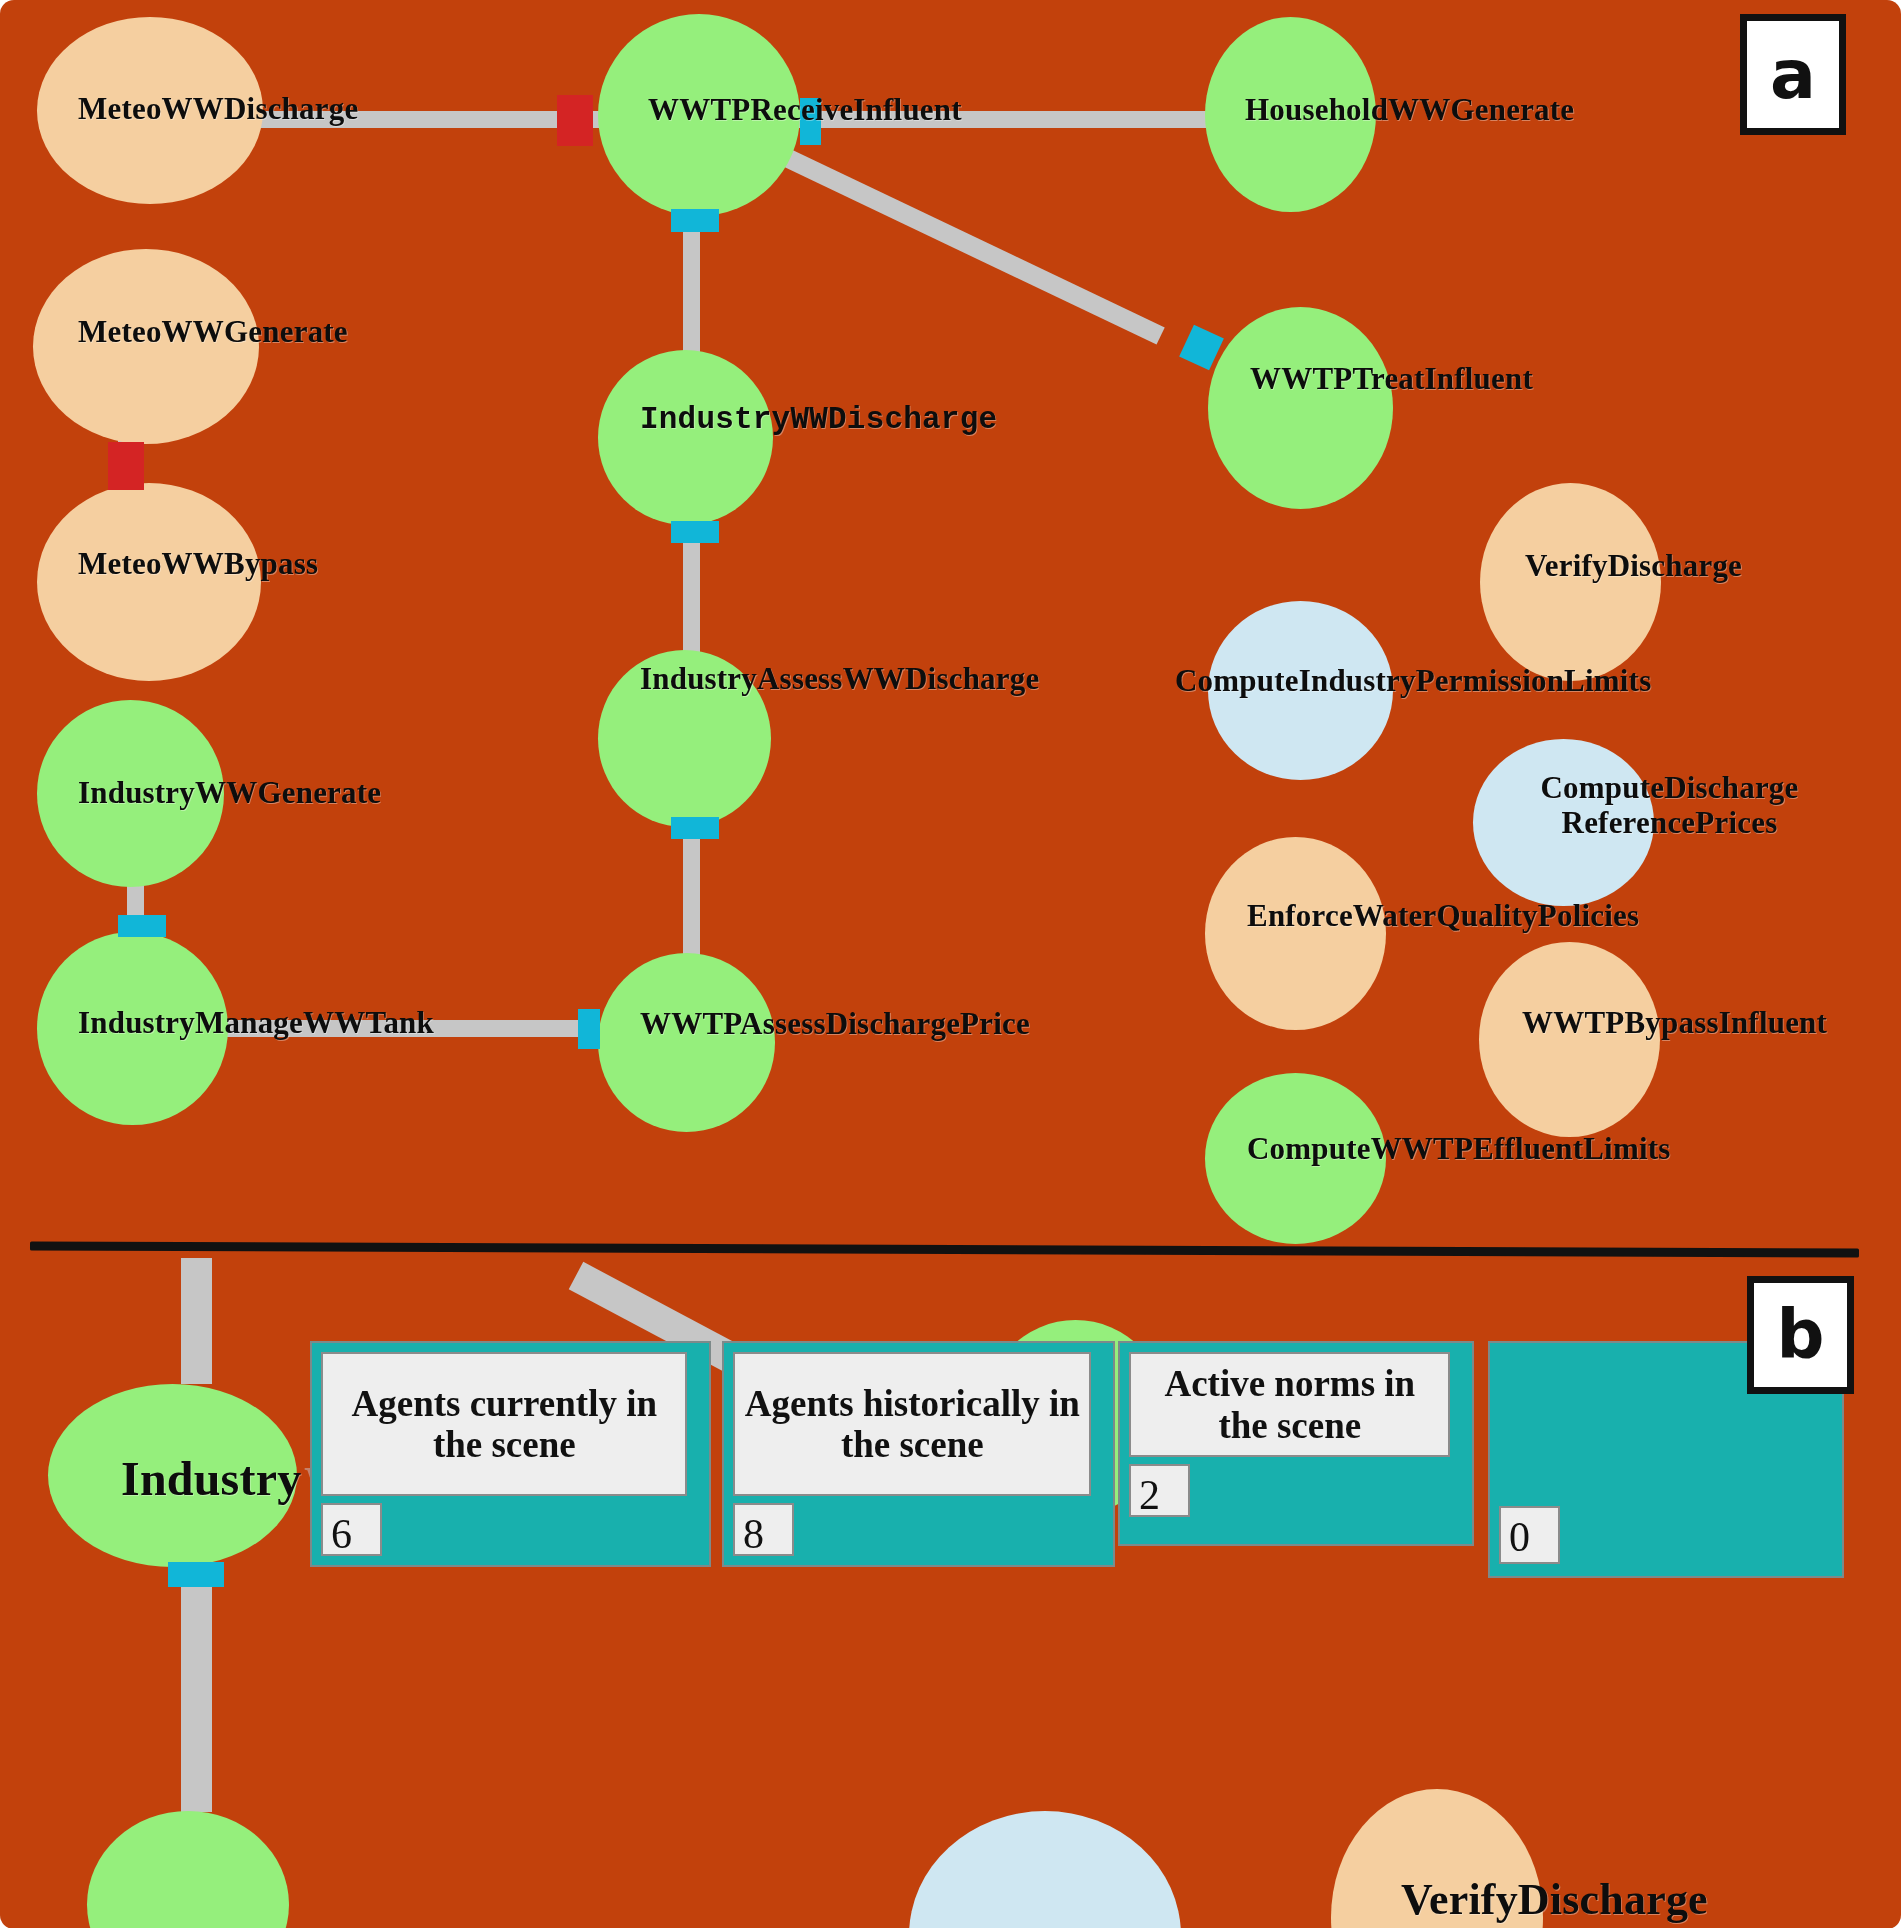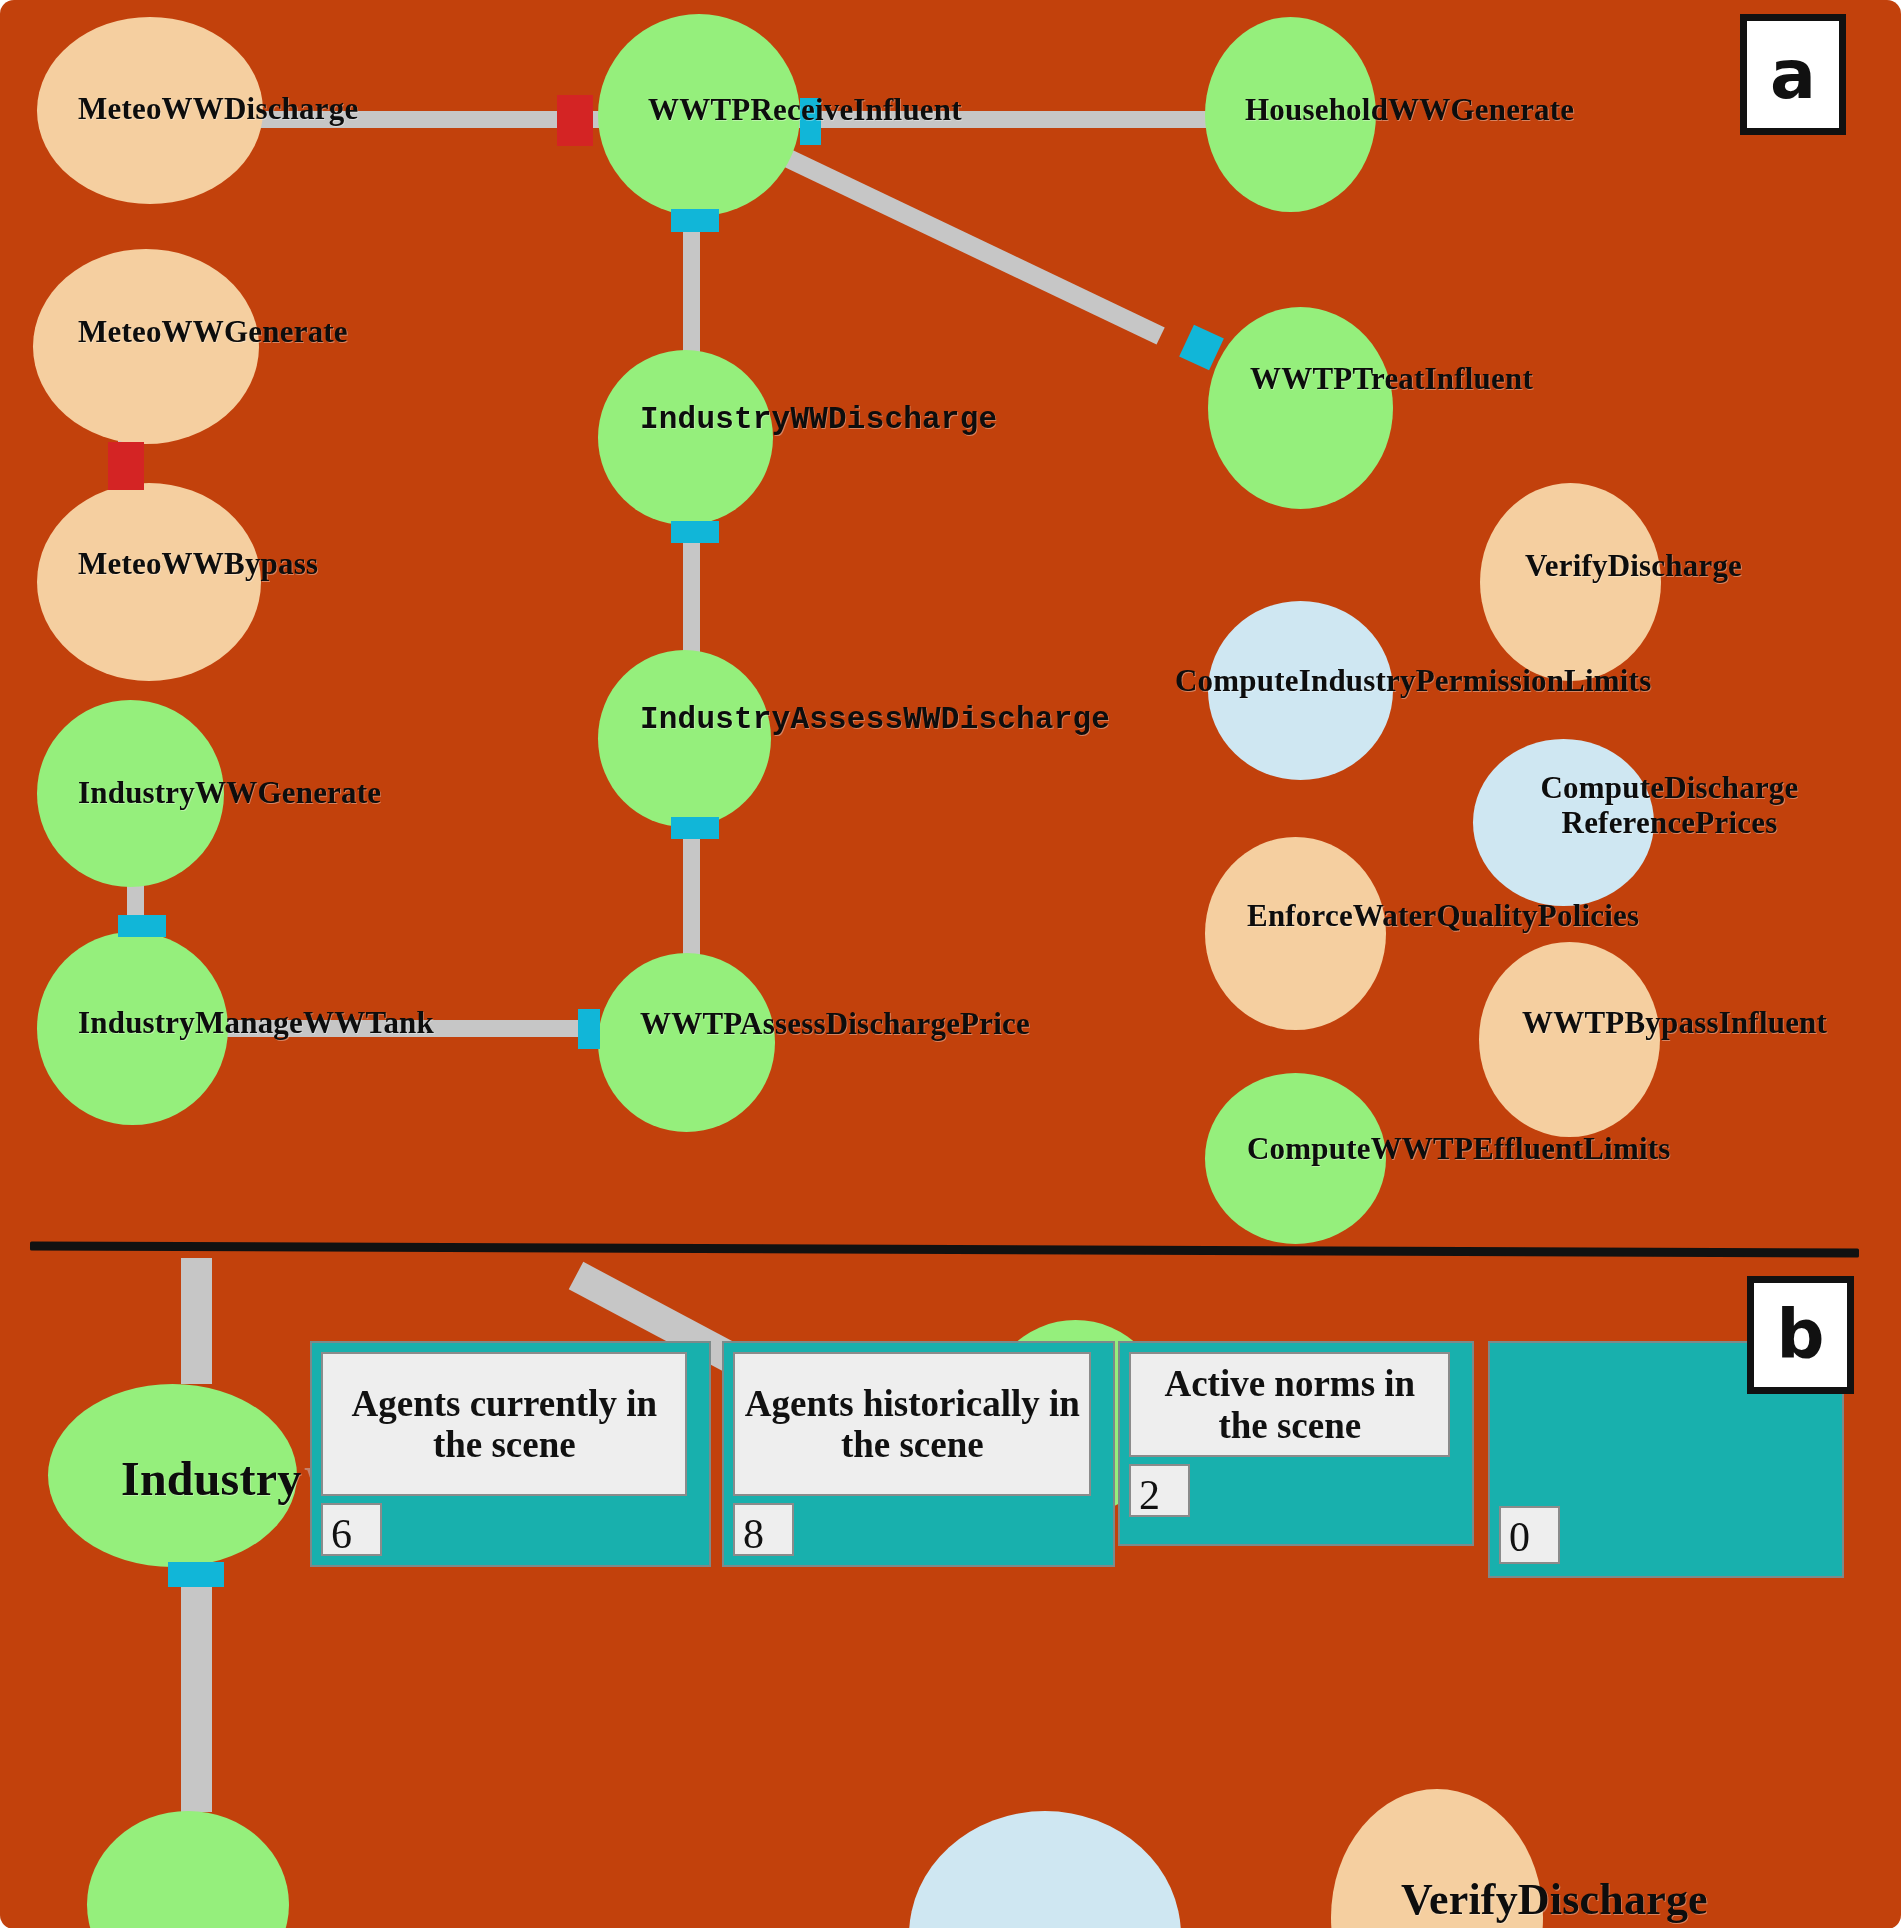--- a/index.html
+++ b/index.html
@@ -95,21 +95,21 @@
     <div class="node" style="left:598px;top:350px;width:175px;height:175px;background:#95ef7c;"></div>
     <div class="node-label" style="left:640px;top:403px;font-family:Liberation Mono, monospace;">IndustryWWDischarge</div>
 
     <div class="node" style="left:1480px;top:483px;width:181px;height:198px;background:#f5cfa0;"></div>
     <div class="node-label" style="left:1525px;top:549px;">VerifyDischarge</div>
 
     <div class="node" style="left:1208px;top:601px;width:185px;height:179px;background:#cfe7f2;"></div>
     <div class="node-label" style="left:1175px;top:664px;">ComputeIndustryPermissionLimits</div>
 
     <div class="node" style="left:598px;top:650px;width:173px;height:177px;background:#95ef7c;"></div>
-    <div class="node-label" style="left:640px;top:703px;font-family:Liberation Mono, monospace;">IndustryAssessWWDischarge</div>
+    <div class="node-label" style="left:640px;top:662px;">IndustryAssessWWDischarge</div>
 
     <div class="node" style="left:1473px;top:739px;width:181px;height:167px;background:#cfe7f2;"></div>
     <div class="node-label two-line" style="left:1502px;top:771px;width:335px;">
       <span>ComputeDischarge</span><br>
       <span>ReferencePrices</span>
     </div>
 
     <div class="node" style="left:37px;top:700px;width:187px;height:187px;background:#95ef7c;"></div>
     <div class="node-label" style="left:78px;top:776px;">IndustryWWGenerate</div>
 

